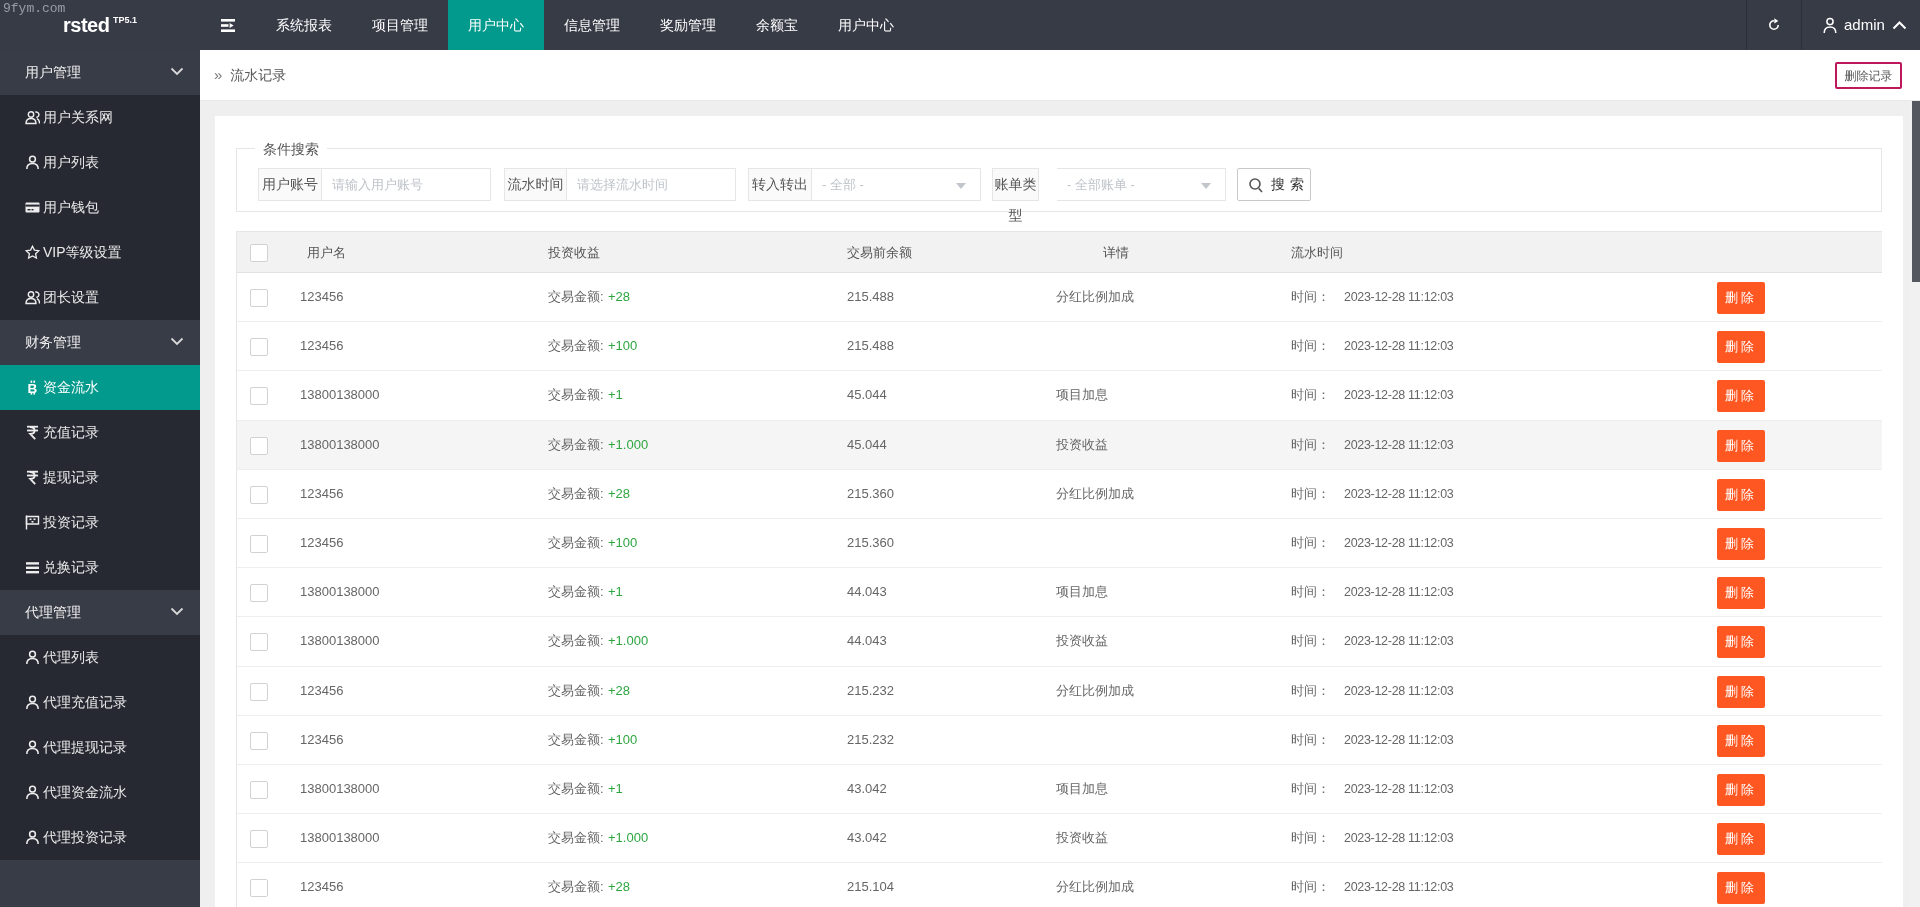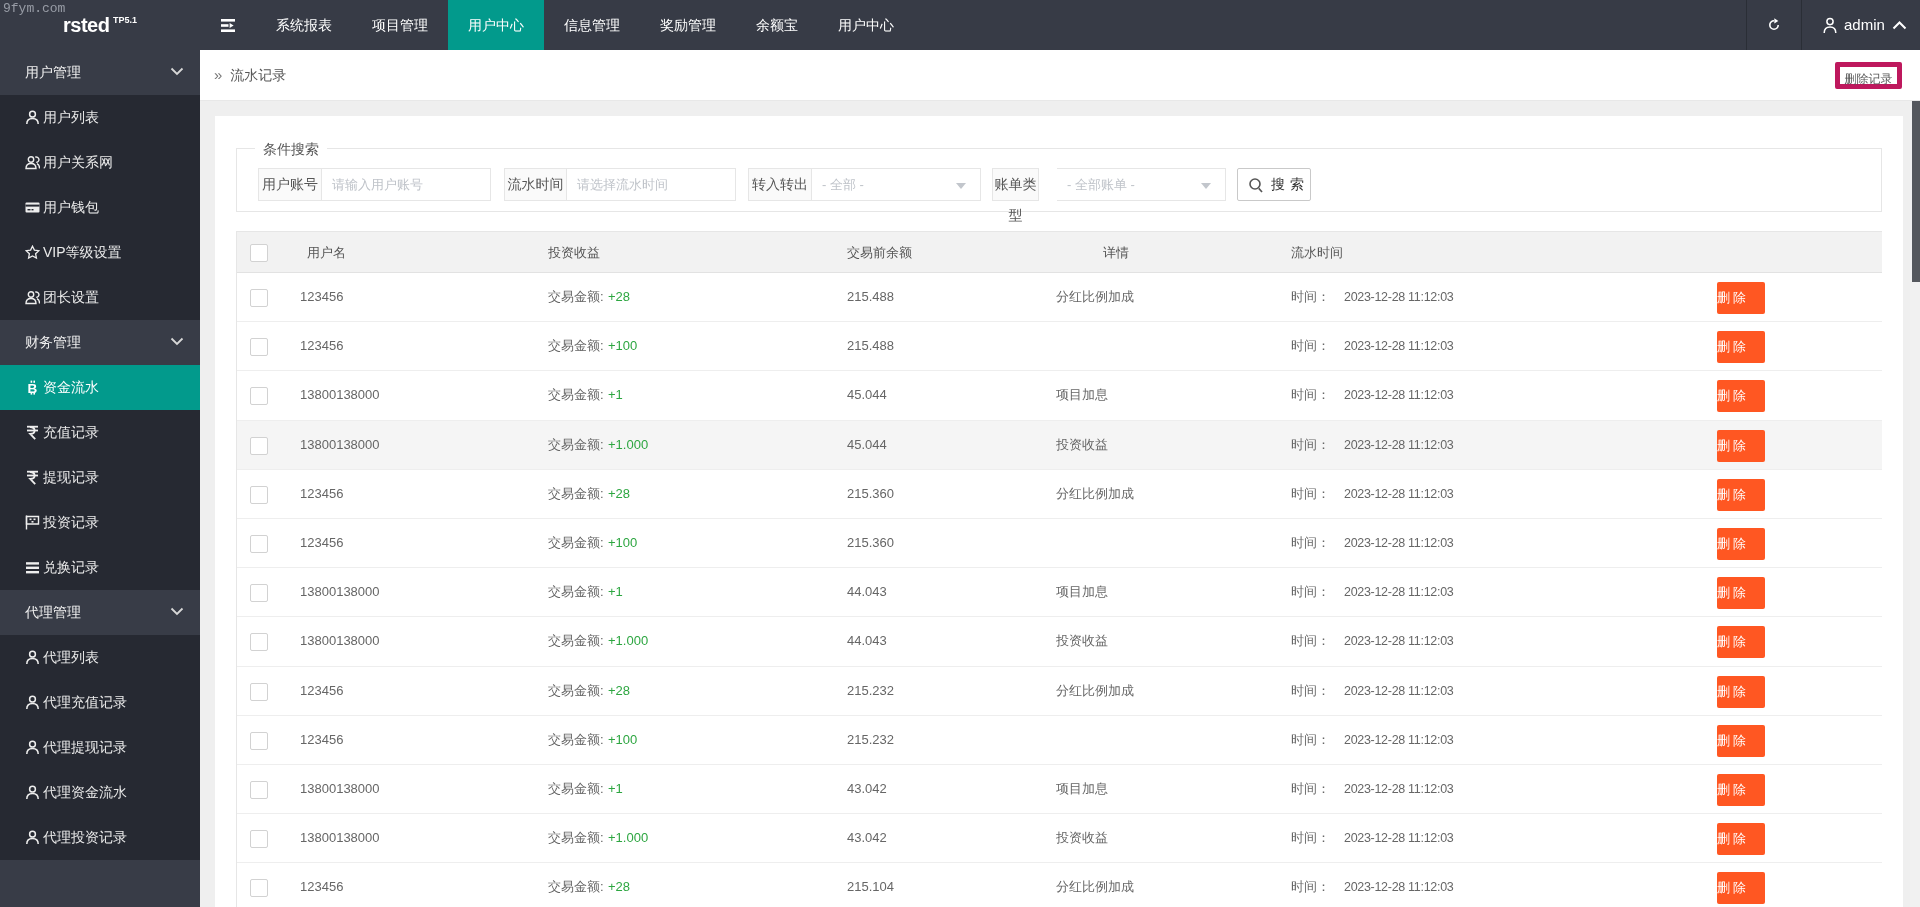--- a/index.html
+++ b/index.html
@@ -26,21 +26,21 @@
 .grp svg { position:absolute; right:16px; top:17px; }
 .sub { position:relative; height:45px; line-height:45px; color:#ebebeb; font-size:14px; background:#262932; }
 .sub .ic { position:absolute; left:25px; top:15px; width:15px; height:15px; }
 .sub .tx { position:absolute; left:43px; top:0; }
 .sub.act { background:#029a8c; color:#fff; }
 
 
 #crumb { position:absolute; left:200px; top:50px; width:1720px; height:51px; background:#fff; border-bottom:1px solid #e8e8e8; z-index:10; }
 #crumb .bc { position:absolute; left:14px; top:0; line-height:50px; font-size:14px; color:#555;text-align:right; }
 #crumb .bc .gg { color:#777; font-size:15px; margin-right:4px; }
-#delrec { position:absolute; z-index:15; left:1835px; top:62px; width:67px; height:27px; background:#fff; border:5px solid #be185d; border-radius:2px; font-size:12px; color:#555; text-align:center; line-height:25px; }
+#delrec { position:absolute; z-index:15; left:1835px; top:62px; width:67px; height:27px; background:#fff; border:2px solid #be185d; border-radius:2px; font-size:12px; color:#555; text-align:center; line-height:25px; }
 #card { position:absolute; left:215px; top:116px; width:1688px; height:1100px; background:#fff; }
 
 
 #fs { position:absolute; left:236px; top:148px; width:1646px; height:64px; border:1px solid #e6e6e6; }
 #fs .lg { position:absolute; left:18px; top:-10px; background:#fff; padding:0 8px; font-size:14px; color:#555; line-height:20px; }
 .lbox { position:absolute; top:168px; height:33px; line-height:31px; background:#fafafa; border:1px solid #e6e6e6; color:#555; font-size:14px; text-align:center; z-index:2; }
 .ibox { position:absolute; top:168px; height:33px; line-height:31px; background:#fff; border:1px solid #e6e6e6; border-left:none; color:#bfc3c9; font-size:13px; padding-left:10px; }
 .ibox .arr { position:absolute; right:14px; top:14px; width:0; height:0; border-left:5px solid transparent; border-right:5px solid transparent; border-top:6px solid #c2c6cc; }
 #sbtn { position:absolute; left:1237px; top:168px; width:74px; height:33px; background:#fff; border:1px solid #c9c9c9; border-radius:2px; color:#333; font-size:14px; }
 #sbtn svg { position:absolute; left:10px; top:8px; }
@@ -49,21 +49,21 @@
 
 #tbl { position:absolute; left:236px; top:231px; width:1646px; height:680px; border-left:1px solid #e6e6e6; border-right:1px solid #e6e6e6; border-top:1px solid #e6e6e6; background:#fff; }
 #thead { position:absolute; left:0; top:0; width:1645px; height:41px; background:#f2f2f2; border-bottom:1px solid #e2e2e2; color:#555; font-size:13px; }
 .hc { position:absolute; top:0; line-height:41px; }
 .row { position:absolute; left:0; width:1645px; height:49.2px; border-bottom:1px solid #eee; background:#fff; color:#666; font-size:13px; }
 .row.hv { background:#f5f5f5; }
 .cell { position:absolute; top:0; line-height:48px; white-space:nowrap; }
 .cb { position:absolute; left:13px; width:18px; height:18px; background:#fff; border:1px solid #d2d2d2; border-radius:2px; }
 .green { color:#2da641; }
 .dt { font-size:12.5px; letter-spacing:-0.3px; }
-.del { position:absolute; left:1480px; top:9px; width:48px; height:32px; background:#ff5722; border-radius:2px; color:#fff; font-size:13px; line-height:32px; letter-spacing:3px; }
+.del { position:absolute; left:1480px; top:9px; width:48px; height:32px; background:#ff5722; border-radius:2px; color:#fff; font-size:13px; text-align:center; line-height:32px; letter-spacing:3px; }
 
 
 #sbtrack { position:absolute; left:1910px; top:101px; width:10px; height:806px; background:#f1f1f1; z-index:25; }
 #sbthumb { position:absolute; left:1912px; top:101px; width:8px; height:181px; background:#55585e; z-index:26; }
 </style>
 </head>
 <body>
 
 <div id="topbar">
   <div id="nav">
@@ -103,32 +103,32 @@
     </div>
 </div>
 <div id="wm">9fym.com</div>
 
 <div id="side">
 <div class="grp">用户管理<svg width="14" height="9" viewBox="0 0 14 9">
         <polyline points="1.5,1.5 7,7 12.5,1.5" fill="none" stroke="#d8d8d8" stroke-width="1.8"></polyline>
       </svg></div>
 <div class="sub">
       <svg class="ic" viewBox="0 0 15 15">
-        <circle cx="7.5" cy="4.2" r="2.9" fill="none" stroke="#eee" stroke-width="1.5"></circle>
-        <path d="M1.8 14 c0-3.7 2.6-5.5 5.7-5.5 s5.7 1.8 5.7 5.5" fill="none" stroke="#eee" stroke-width="1.5"></path>
-      </svg>
-      <span class="tx">用户列表</span>
-    </div>
-<div class="sub">
-      <svg class="ic" viewBox="0 0 15 15">
         <circle cx="6" cy="4.5" r="2.7" fill="none" stroke="#eee" stroke-width="1.4"></circle>
         <path d="M1 13.5 c0-3.4 2.2-5 5-5 s5 1.6 5 5 z" fill="none" stroke="#eee" stroke-width="1.4"></path>
         <path d="M10.2 2.2 a2.7 2.7 0 1 1 1 5.2 M12 8.7 c1.7 0.8 2.6 2.4 2.6 4.8" fill="none" stroke="#eee" stroke-width="1.4"></path>
       </svg>
       <span class="tx">用户关系网</span>
+    </div>
+<div class="sub">
+      <svg class="ic" viewBox="0 0 15 15">
+        <circle cx="7.5" cy="4.2" r="2.9" fill="none" stroke="#eee" stroke-width="1.5"></circle>
+        <path d="M1.8 14 c0-3.7 2.6-5.5 5.7-5.5 s5.7 1.8 5.7 5.5" fill="none" stroke="#eee" stroke-width="1.5"></path>
+      </svg>
+      <span class="tx">用户列表</span>
     </div>
 <div class="sub">
       <svg class="ic" viewBox="0 0 15 15">
         <rect x="0.5" y="2.5" width="14" height="10" rx="1" fill="#eee"></rect>
         <rect x="0.5" y="4.6" width="14" height="2" fill="#262932"></rect>
         <rect x="2.5" y="9" width="3" height="1.4" fill="#262932"></rect>
         <rect x="6.5" y="9" width="2" height="1.4" fill="#262932"></rect>
       </svg>
       <span class="tx">用户钱包</span>
     </div>

